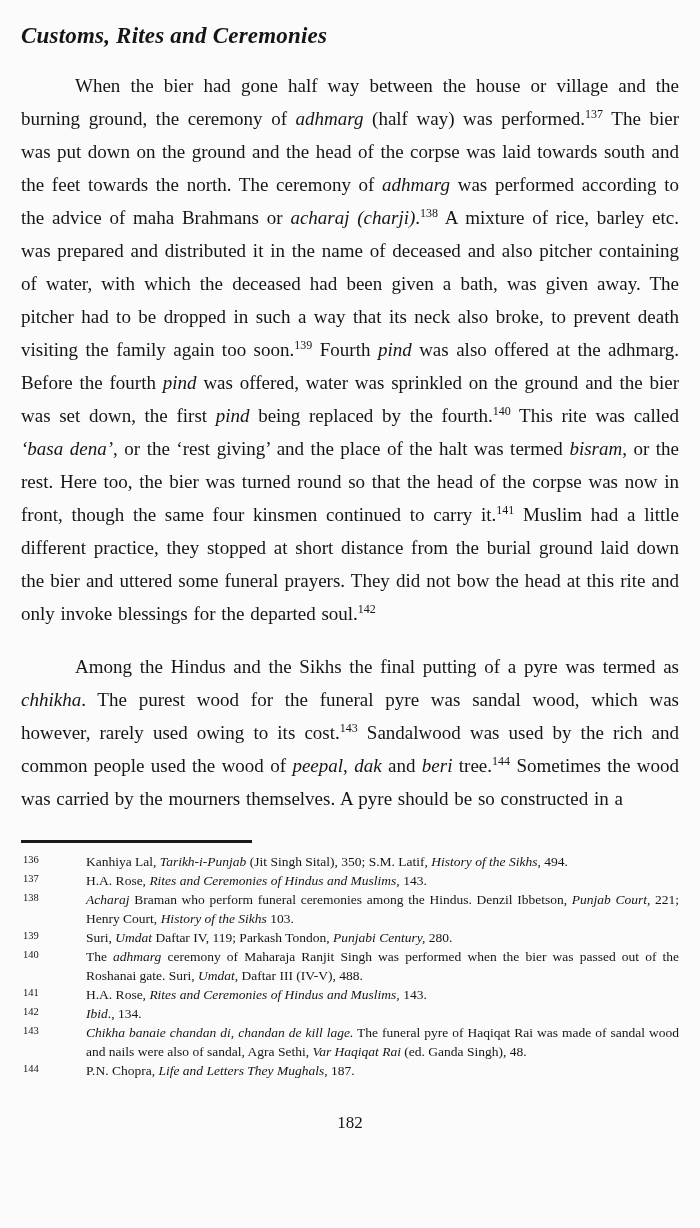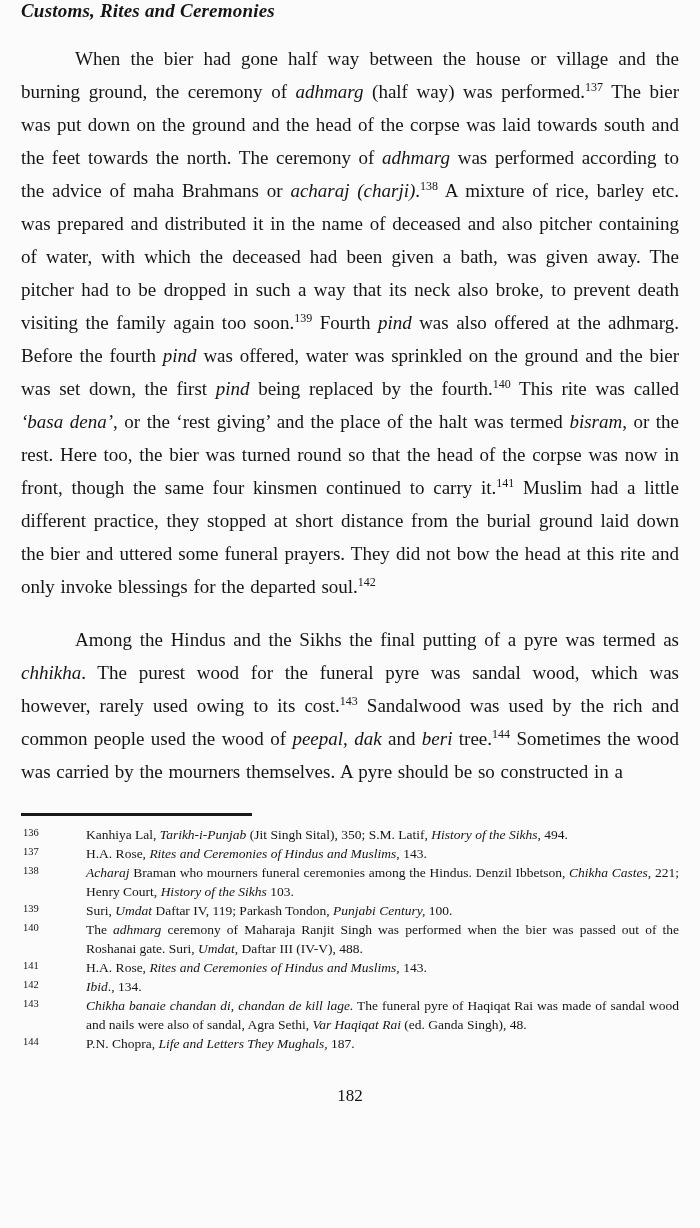--- a/index.html
+++ b/index.html
@@ -6,21 +6,22 @@
   body {
     width: 700px; height: 1228px;
     background: #fbfbfb;
     color: #151515;
     font-family: "Liberation Serif", serif;
     overflow: hidden;
   }
   .page { padding: 0 21px; }
 
   .doc-header {
-    font-size: 19px;
+    margin-top: 23px;
+    font-size: 23px;
     font-weight: bold;
     font-style: italic;
     letter-spacing: 0.2px;
   }
 
   .para {
     font-size: 19px;
     line-height: 33px;
     text-align: justify;
     margin: 0;
@@ -91,26 +92,26 @@
       <span class="fn-text"><span>Kanhiya Lal, </span><i>Tarikh-i-Punjab</i><span> (Jit Singh Sital), 350; S.M. Latif, </span><i>History of the Sikhs</i><span>, 494.</span></span>
     </div>
 
     <div class="footnote">
       <span class="fn-num">137</span>
       <span class="fn-text"><span>H.A. Rose, </span><i>Rites and Ceremonies of Hindus and Muslims,</i><span> 143.</span></span>
     </div>
 
     <div class="footnote">
       <span class="fn-num">138</span>
-      <span class="fn-text"><i>Acharaj</i><span> Braman who mourners funeral ceremonies among the Hindus. Denzil Ibbetson, </span><i>Chikha Castes</i><span>, 221; Henry Court, </span><i>History of the Sikhs</i><span> 103.</span></span>
+      <span class="fn-text"><i>Acharaj</i><span> Braman who perform funeral ceremonies among the Hindus. Denzil Ibbetson, </span><i>Punjab Court</i><span>, 221; Henry Court, </span><i>History of the Sikhs</i><span> 103.</span></span>
     </div>
 
     <div class="footnote">
       <span class="fn-num">139</span>
-      <span class="fn-text"><span>Suri, </span><i>Umdat</i><span> Daftar IV, 119; Parkash Tondon, </span><i>Punjabi Century,</i><span> 100.</span></span>
+      <span class="fn-text"><span>Suri, </span><i>Umdat</i><span> Daftar IV, 119; Parkash Tondon, </span><i>Punjabi Century,</i><span> 280.</span></span>
     </div>
 
     <div class="footnote">
       <span class="fn-num">140</span>
       <span class="fn-text"><span>The </span><i>adhmarg</i><span> ceremony of Maharaja Ranjit Singh was performed when the bier was passed out of the Roshanai gate. Suri, </span><i>Umdat</i><span>, Daftar III (IV-V), 488.</span></span>
     </div>
 
     <div class="footnote">
       <span class="fn-num">141</span>
       <span class="fn-text"><span>H.A. Rose, </span><i>Rites and Ceremonies of Hindus and Muslims,</i><span> 143.</span></span>

